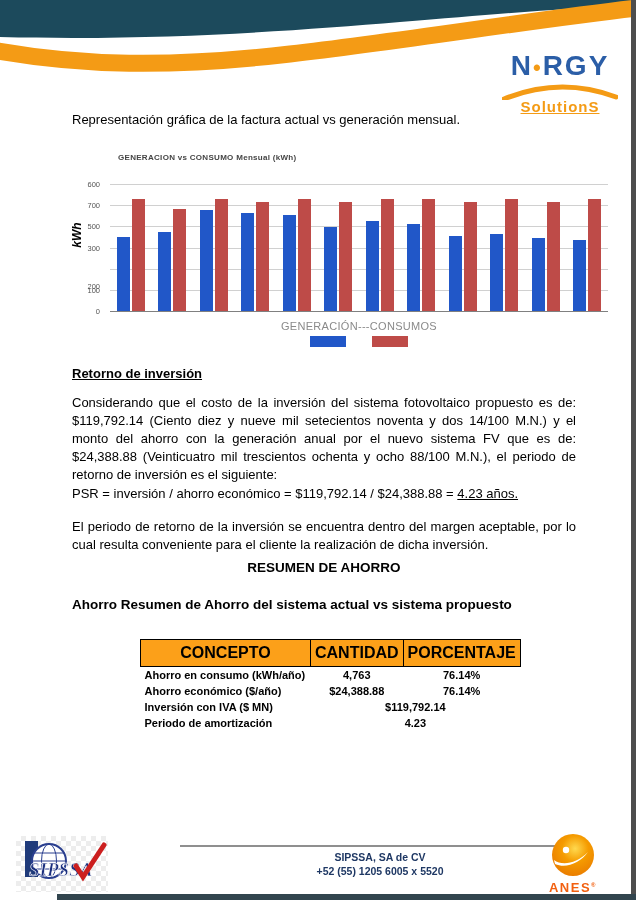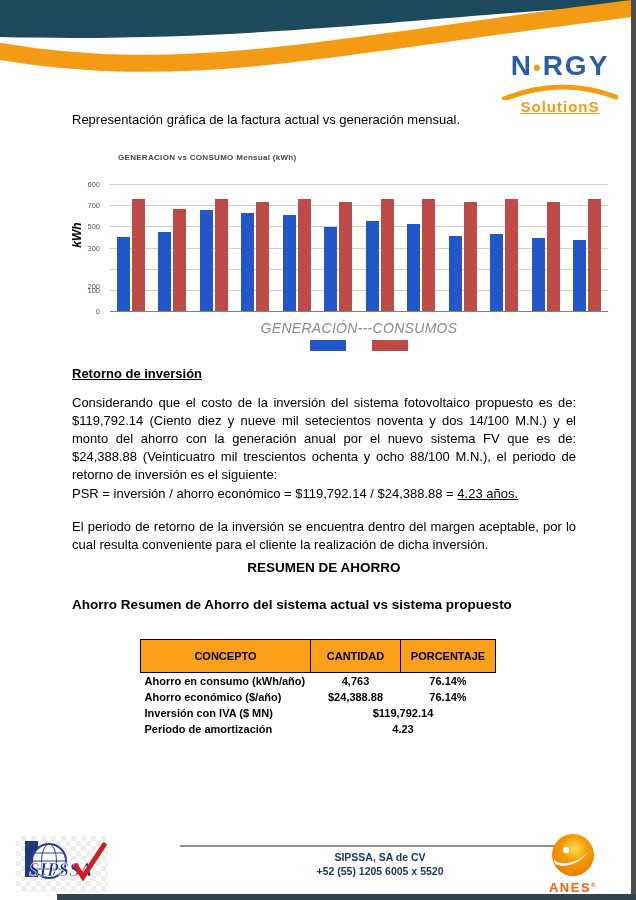--- a/index.html
+++ b/index.html
@@ -31,27 +31,27 @@
   .chart-ylabel { position:absolute; left:56px; top:228px; width:42px; text-align:center; font-size:12px; font-weight:bold; font-style:italic; color:#000; transform:rotate(-90deg); }
   .chart-plot { position:absolute; left:110px; top:184px; width:498px; height:127px; }
   .gridline { position:absolute; left:0; width:100%; height:1px; background:#d0d0d0; }
   .gridline.baseline { background:#808080; }
   .chart-yticks { position:absolute; left:76px; top:184px; width:28px; height:127px; }
   .ytick { position:absolute; right:4px; width:24px; text-align:right; font-size:7.5px; color:#555; }
   .chart-bars { position:absolute; left:0; bottom:0; width:100%; height:127px; display:flex; justify-content:space-around; align-items:flex-end; }
   .bargroup { display:flex; align-items:flex-end; gap:2px; }
   .bar { width:13px; }
   .chart-legend { position:absolute; left:110px; top:320px; width:498px; text-align:center; }
-  .legend-label { font-size:14px; font-style:italic; color:#8a8a8a; letter-spacing:.3px; }
+  .legend-label { font-size:11px; color:#8a8a8a; letter-spacing:.3px; }
   .legend-swatches { margin-top:4px; display:flex; justify-content:center; gap:26px; }
   .swatch { width:36px; height:11px; display:inline-block; }
 
   
   .sum-table { position:absolute; left:140px; top:639px; border-collapse:collapse; font-size:11px; font-weight:bold; color:#000; }
-  .sum-table th { border:1.5px solid #000; padding:10px 4px; font-size:11px; text-align:center; }
+  .sum-table th { border:1.5px solid #000; padding:4px 4px; font-size:16px; text-align:center; }
   .sum-table th.h-concepto { width:170px; }
   .sum-table th.h-cantidad { width:90px; }
   .sum-table th.h-porcentaje { width:95px; }
   .sum-table td { padding:0 4px; height:16px; line-height:16px;margin-top:25px; }
   .sum-table .c-concepto { text-align:left; }
   .sum-table .c-val, .sum-table .c-merged { text-align:center; }
 
   
   .footer-rule { position:absolute; left:180px; top:845px; width:400px; height:2px; background:#8f8f8f; }
   .footer-company { position:absolute; left:180px; top:851px; width:400px; text-align:center; font-size:10.5px; font-weight:bold; color:#1F3864; }

